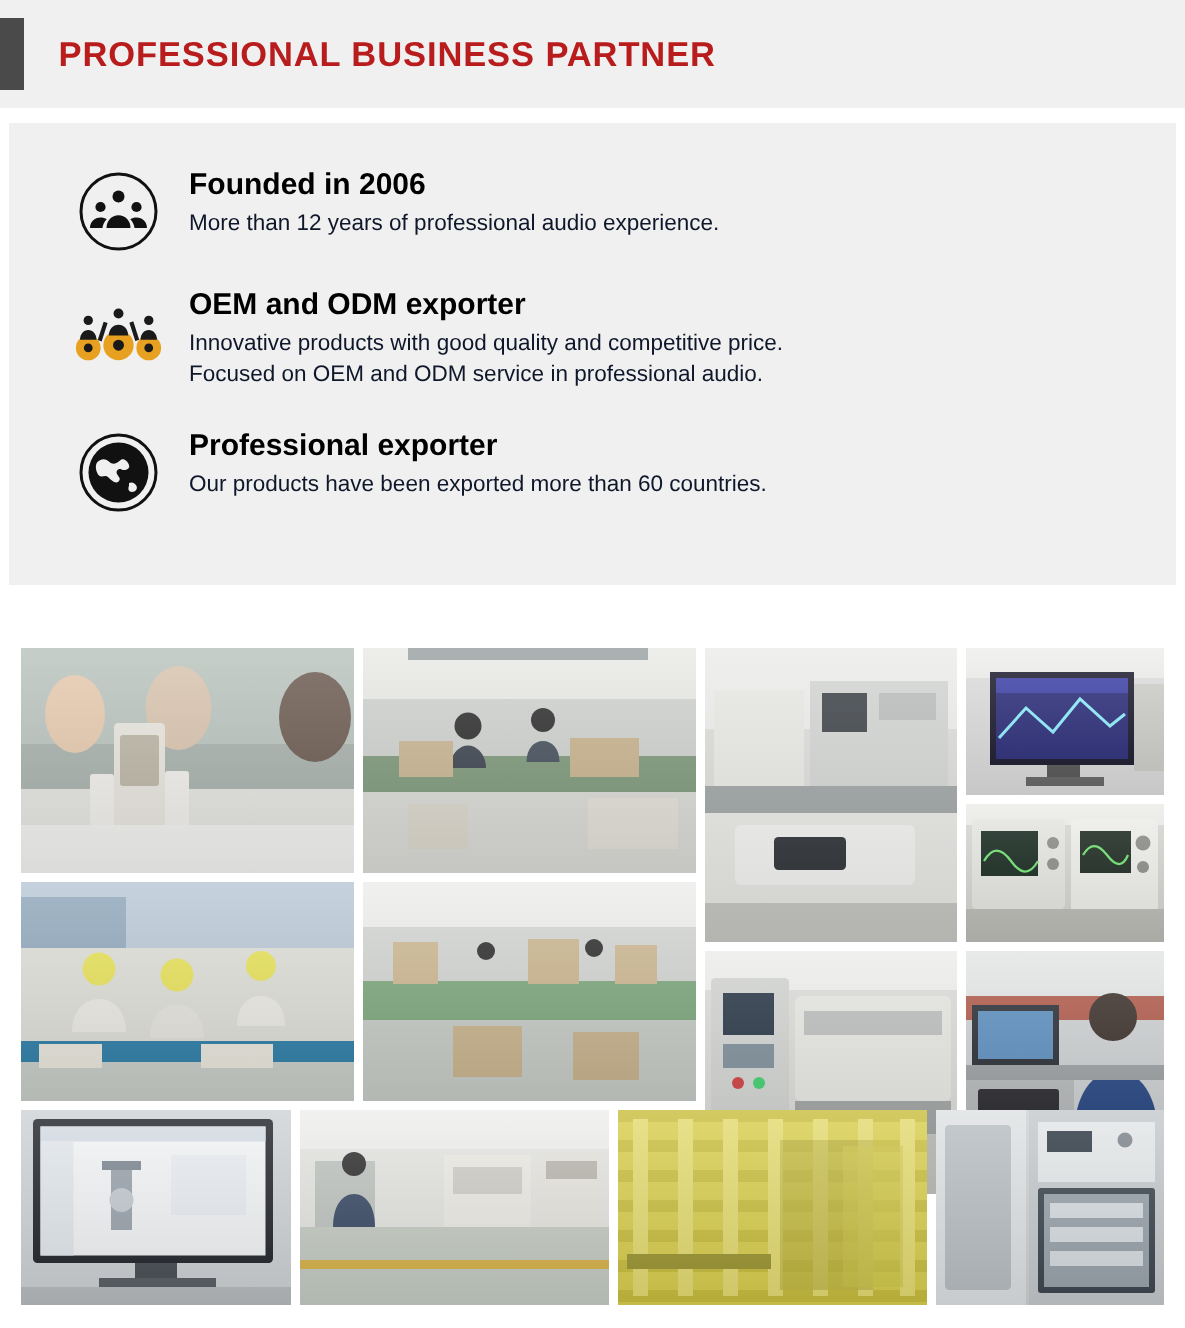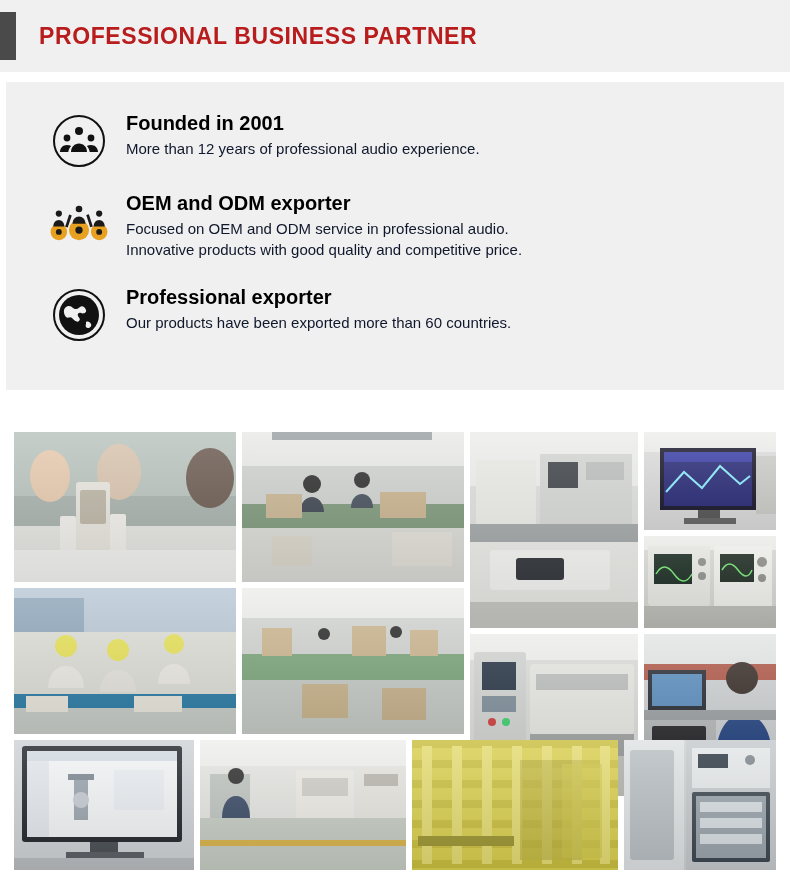--- a/index.html
+++ b/index.html
@@ -131,21 +131,21 @@
           <circle cx="27" cy="27" r="25" fill="none" stroke="#111" stroke-width="2"></circle>
           <circle cx="27" cy="17" r="4" fill="#111"></circle>
           <circle cx="15" cy="24" r="3.4" fill="#111"></circle>
           <circle cx="39" cy="24" r="3.4" fill="#111"></circle>
           <path d="M19 38c0-5 3.6-8.5 8-8.5s8 3.5 8 8.5z" fill="#111"></path>
           <path d="M8 38c0-4.2 3-7 7-7 1.6 0 3 .4 4.2 1.1-1.6 1.5-2.6 3.6-2.9 5.9z" fill="#111"></path>
           <path d="M46 38c0-4.2-3-7-7-7-1.6 0-3 .4-4.2 1.1 1.6 1.5 2.6 3.6 2.9 5.9z" fill="#111"></path>
         </svg>
       </div>
       <div class="feature-text">
-        <div class="feature-title">Founded in 2001</div>
+        <div class="feature-title">Founded in 2006</div>
         <div class="feature-line">More than 12 years of professional audio experience.</div>
       </div>
     </div>
 
     <div class="feature-row row-oem">
       <div class="feature-icon">
         <svg width="72" height="52" viewBox="0 0 72 52" aria-hidden="true">
           <g fill="#e8a020">
             <circle cx="14" cy="39" r="9"></circle>
             <circle cx="36" cy="37" r="11"></circle>
@@ -161,22 +161,22 @@
             <path d="M29 30c0-4.5 3-7.8 7-7.8s7 3.3 7 7.8z"></path>
             <circle cx="58" cy="19" r="3.4"></circle>
             <path d="M52 33c0-4 2.7-7 6-7s6 3 6 7z"></path>
             <rect x="23" y="20" width="3" height="14" transform="rotate(18 24 27)"></rect>
             <rect x="46" y="20" width="3" height="14" transform="rotate(-18 47 27)"></rect>
           </g>
         </svg>
       </div>
       <div class="feature-text">
         <div class="feature-title">OEM and ODM exporter</div>
+        <div class="feature-line">Innovative products with good quality and competitive price.</div>
         <div class="feature-line">Focused on OEM and ODM service in professional audio.</div>
-        <div class="feature-line">Innovative products with good quality and competitive price.</div>
       </div>
     </div>
 
     <div class="feature-row row-exporter">
       <div class="feature-icon">
         <svg width="54" height="54" viewBox="0 0 54 54" aria-hidden="true">
           <circle cx="27" cy="27" r="25" fill="none" stroke="#111" stroke-width="2"></circle>
           <circle cx="27" cy="27" r="20" fill="#111"></circle>
           <g fill="#f0f0f0">
             <path d="M13 20c3-3 6-2 8 0s5 1 7-1 5 0 6 3-3 4-5 3-4 1-3 3 3 3 1 5-5-1-7-3-4 1-6-1-3-7-1-9z"></path>

